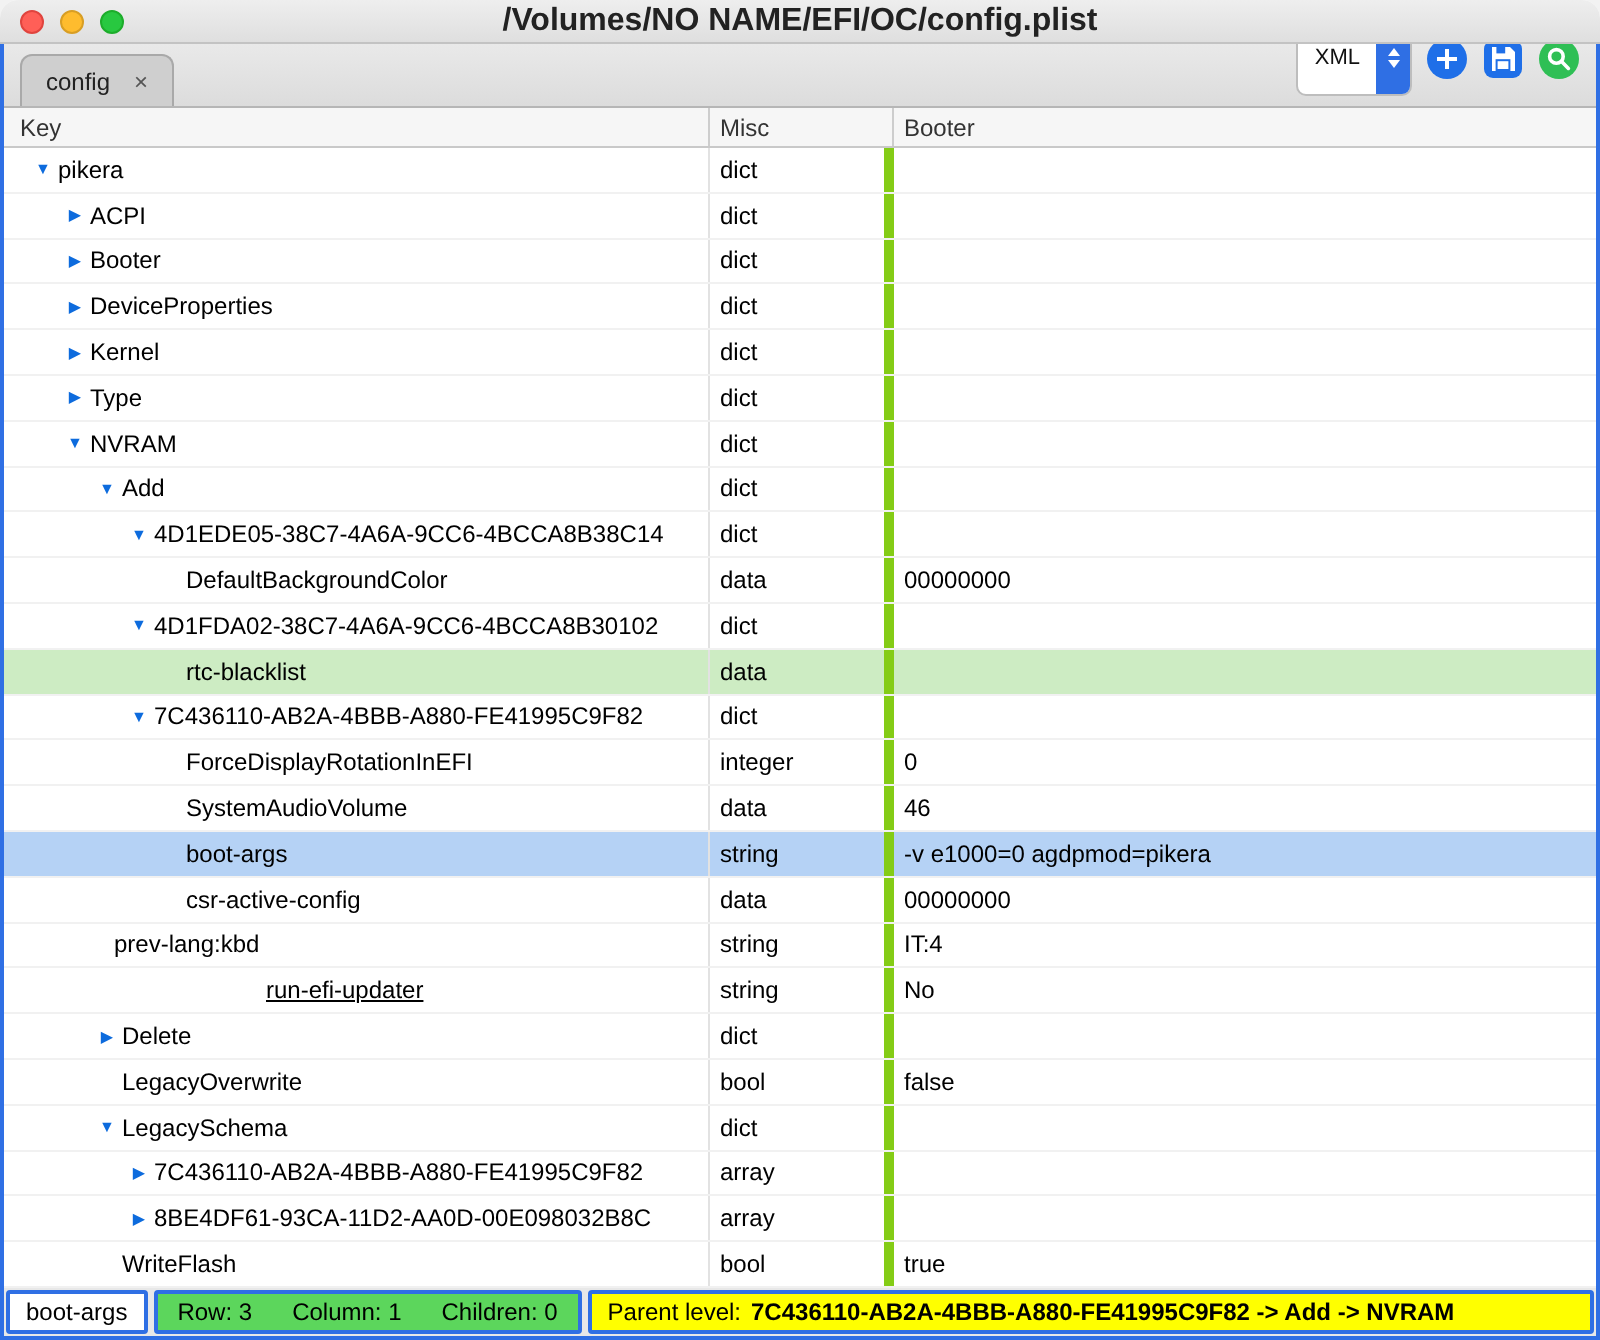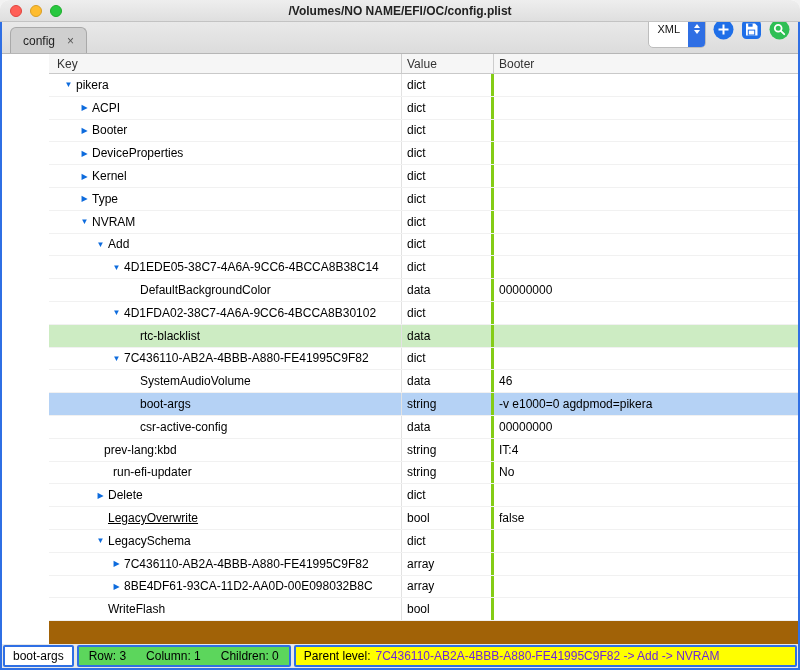--- a/index.html
+++ b/index.html
@@ -9,21 +9,21 @@
             border-radius:9px 9px 0 0; overflow:hidden; background:#fff; }
 
   
   .titlebar { height:22px; flex:0 0 22px; background:linear-gradient(#eeeeee,#dfdfdf);
               border-bottom:1px solid #c3c3c3; display:flex; align-items:center; position:relative; }
   .lights { display:flex; gap:8px; margin-left:10px; }
   .light { width:12px; height:12px; border-radius:50%; }
   .light.red    { background:#ff5f57; border:1px solid #e0443e; }
   .light.yellow { background:#febc2e; border:1px solid #d89e24; }
   .light.green  { background:#28c840; border:1px solid #1dad2b; }
-  .title { position:absolute; left:0; right:0; text-align:center; font-weight:bold; font-size:12px; color:#222; pointer-events:none; }
+  .title { position:absolute; left:0; right:0; text-align:center; font-weight:bold; font-size:16px; color:#222; pointer-events:none; }
 
   
   .chrome { flex:1; display:flex; flex-direction:column; border:2px solid #2f6fe4; border-top:none; background:#fff; min-height:0; }
 
   
   .tabbar { height:32px; flex:0 0 32px; background:linear-gradient(#e9e9e9,#dcdcdc);
             border-bottom:1px solid #b6b6b6; display:flex; align-items:flex-end; padding:0 8px; }
   .tab { height:26px; margin-bottom:0; background:#cfcfcf; border:1px solid #a9a9a9; border-bottom:none;
          border-radius:6px 6px 0 0; display:flex; align-items:center; gap:12px; padding:0 12px; font-size:12px; color:#222; }
   .tab-close { color:#555; font-size:12px; line-height:1; cursor:default; }
@@ -32,47 +32,47 @@
   .fmt-select { display:flex; align-items:stretch; height:38px; background:#fff; border:1px solid #bdbdbd;
                 border-radius:5px; overflow:hidden; }
   .fmt-value { padding:0 8px; display:flex; align-items:center; font-size:11px; color:#111; }
   .stepper { width:17px; background:#2f6fe4; display:flex; flex-direction:column; align-items:center; justify-content:center; gap:2px; }
   .chev { width:0; height:0; border-left:3px solid transparent; border-right:3px solid transparent; }
   .chev.up   { border-bottom:4px solid #fff; }
   .chev.down { border-top:4px solid #fff; }
   .icon-btn { width:21px; height:21px; border:none; background:transparent; padding:0; cursor:pointer; display:flex; }
 
   
-  .table { flex:1; display:flex; flex-direction:column; min-height:0; background:#a16207;margin-left:47px; }
+  .table { flex:1; display:flex; flex-direction:column; min-height:0; background:#737373; }
   .thead { height:20px; flex:0 0 20px; background:#f6f6f6; border-bottom:1px solid #c9c9c9;
            display:flex; font-size:12px; color:#333; }
   .hcell { display:flex; align-items:center; padding-left:8px; border-right:1px solid #cdcdcd; }
   .hcell.key   { width:353px; }
   .hcell.type  { width:92px; padding-left:5px; }
   .hcell.value { flex:1; padding-left:5px; border-right:none; }
 
   .rows { flex:1; overflow:hidden; }
   .row { height:22.8px; display:flex; background:#fff; border-bottom:1px solid #f1f1f1; }
   .row.hl-green { background:#cdecc3; }
   .row.hl-blue  { background:#b5d2f5; }
   .cell { display:flex; align-items:center; white-space:nowrap; overflow:hidden; }
   .cell-key   { width:353px; border-right:1px solid #e2e2e2; }
-  .cell-type  { width:92px;  border-right:3px solid #84cc16; padding-left:5px; }
+  .cell-type  { width:92px;  border-right:5px solid #84cc16; padding-left:5px; }
   .cell-value { flex:1; padding-left:5px; }
   .tri { width:15px; flex:0 0 15px; text-align:center; font-size:8px; color:#0d6bdd; }
   .tri.blank { visibility:hidden; }
   .klabel { color:#000; }
 
   
   .statusbar { height:24px; flex:0 0 24px; background:#e8e8e8; display:flex; align-items:stretch; gap:3px; padding:1px 1px; }
   .sb-box { display:flex; align-items:center; border:2px solid #2f6fe4; border-radius:2px; font-size:12px; }
   .sb-cell { background:#fff; padding:0 8px; min-width:66px; justify-content:center; }
   .sb-green { background:#5cd65c; padding:0 10px; gap:20px; }
   .sb-yellow { background:#ffff00; flex:1; padding:0 8px; gap:5px; }
-  .sb-yellow .path { color:#6d28d9; }
+  .sb-yellow .path { color:#000000;font-weight:bold; }
 </style>
 </head>
 <body>
 
 <div class="window">
 
   <div class="titlebar">
     <div class="lights">
       <span class="light red"></span>
       <span class="light yellow"></span>
@@ -119,21 +119,21 @@
             <circle cx="9.2" cy="9.2" r="3.4" fill="none" stroke="#fff" stroke-width="1.8"></circle>
             <line x1="11.8" y1="11.8" x2="15.2" y2="15.2" stroke="#fff" stroke-width="1.8" stroke-linecap="round"></line>
           </svg>
         </button>
       </div>
     </div>
 
     <div class="table">
       <div class="thead">
         <div class="hcell key">Key</div>
-        <div class="hcell type">Value</div>
+        <div class="hcell type">Misc</div>
         <div class="hcell value">Booter</div>
       </div>
       <div class="rows">
           <div class="row">
     <div class="cell cell-key" style="padding-left: 12px;">
       <span class="tri">▼</span>
       <span class="klabel">pikera</span>
     </div>
     <div class="cell cell-type">dict</div>
     <div class="cell cell-value"></div>
@@ -230,20 +230,28 @@
     <div class="cell cell-key" style="padding-left: 60px;">
       <span class="tri">▼</span>
       <span class="klabel">7C436110-AB2A-4BBB-A880-FE41995C9F82</span>
     </div>
     <div class="cell cell-type">dict</div>
     <div class="cell cell-value"></div>
   </div>
           <div class="row">
     <div class="cell cell-key" style="padding-left: 76px;">
       <span class="tri blank">▶</span>
+      <span class="klabel">ForceDisplayRotationInEFI</span>
+    </div>
+    <div class="cell cell-type">integer</div>
+    <div class="cell cell-value">0</div>
+  </div>
+          <div class="row">
+    <div class="cell cell-key" style="padding-left: 76px;">
+      <span class="tri blank">▶</span>
       <span class="klabel">SystemAudioVolume</span>
     </div>
     <div class="cell cell-type">data</div>
     <div class="cell cell-value">46</div>
   </div>
           <div class="row hl-blue">
     <div class="cell cell-key" style="padding-left: 76px;">
       <span class="tri blank">▶</span>
       <span class="klabel">boot-args</span>
     </div>
@@ -260,37 +268,37 @@
   </div>
           <div class="row">
     <div class="cell cell-key" style="padding-left: 40px;">
       <span class="tri blank">▶</span>
       <span class="klabel">prev-lang:kbd</span>
     </div>
     <div class="cell cell-type">string</div>
     <div class="cell cell-value">IT:4</div>
   </div>
           <div class="row">
-    <div class="cell cell-key" style="padding-left: 49px;">
+    <div class="cell cell-key" style="padding-left: 116px; text-decoration: underline;">
       <span class="tri blank">▶</span>
       <span class="klabel">run-efi-updater</span>
     </div>
     <div class="cell cell-type">string</div>
     <div class="cell cell-value">No</div>
   </div>
           <div class="row">
     <div class="cell cell-key" style="padding-left: 44px;">
       <span class="tri">▶</span>
       <span class="klabel">Delete</span>
     </div>
     <div class="cell cell-type">dict</div>
     <div class="cell cell-value"></div>
   </div>
           <div class="row">
-    <div class="cell cell-key" style="padding-left: 44px; text-decoration: underline;">
+    <div class="cell cell-key" style="padding-left: 44px;">
       <span class="tri blank">▶</span>
       <span class="klabel">LegacyOverwrite</span>
     </div>
     <div class="cell cell-type">bool</div>
     <div class="cell cell-value">false</div>
   </div>
           <div class="row">
     <div class="cell cell-key" style="padding-left: 44px;">
       <span class="tri">▼</span>
       <span class="klabel">LegacySchema</span>
@@ -313,20 +321,21 @@
     </div>
     <div class="cell cell-type">array</div>
     <div class="cell cell-value"></div>
   </div>
           <div class="row">
     <div class="cell cell-key" style="padding-left: 44px;">
       <span class="tri blank">▶</span>
       <span class="klabel">WriteFlash</span>
     </div>
     <div class="cell cell-type">bool</div>
+    <div class="cell cell-value">true</div>
   </div>
         </div>
     </div>
 
     <div class="statusbar">
       <div class="sb-box sb-cell">boot-args</div>
       <div class="sb-box sb-green">
         <span>Row: 3</span>
         <span>Column: 1</span>
         <span>Children: 0</span>

